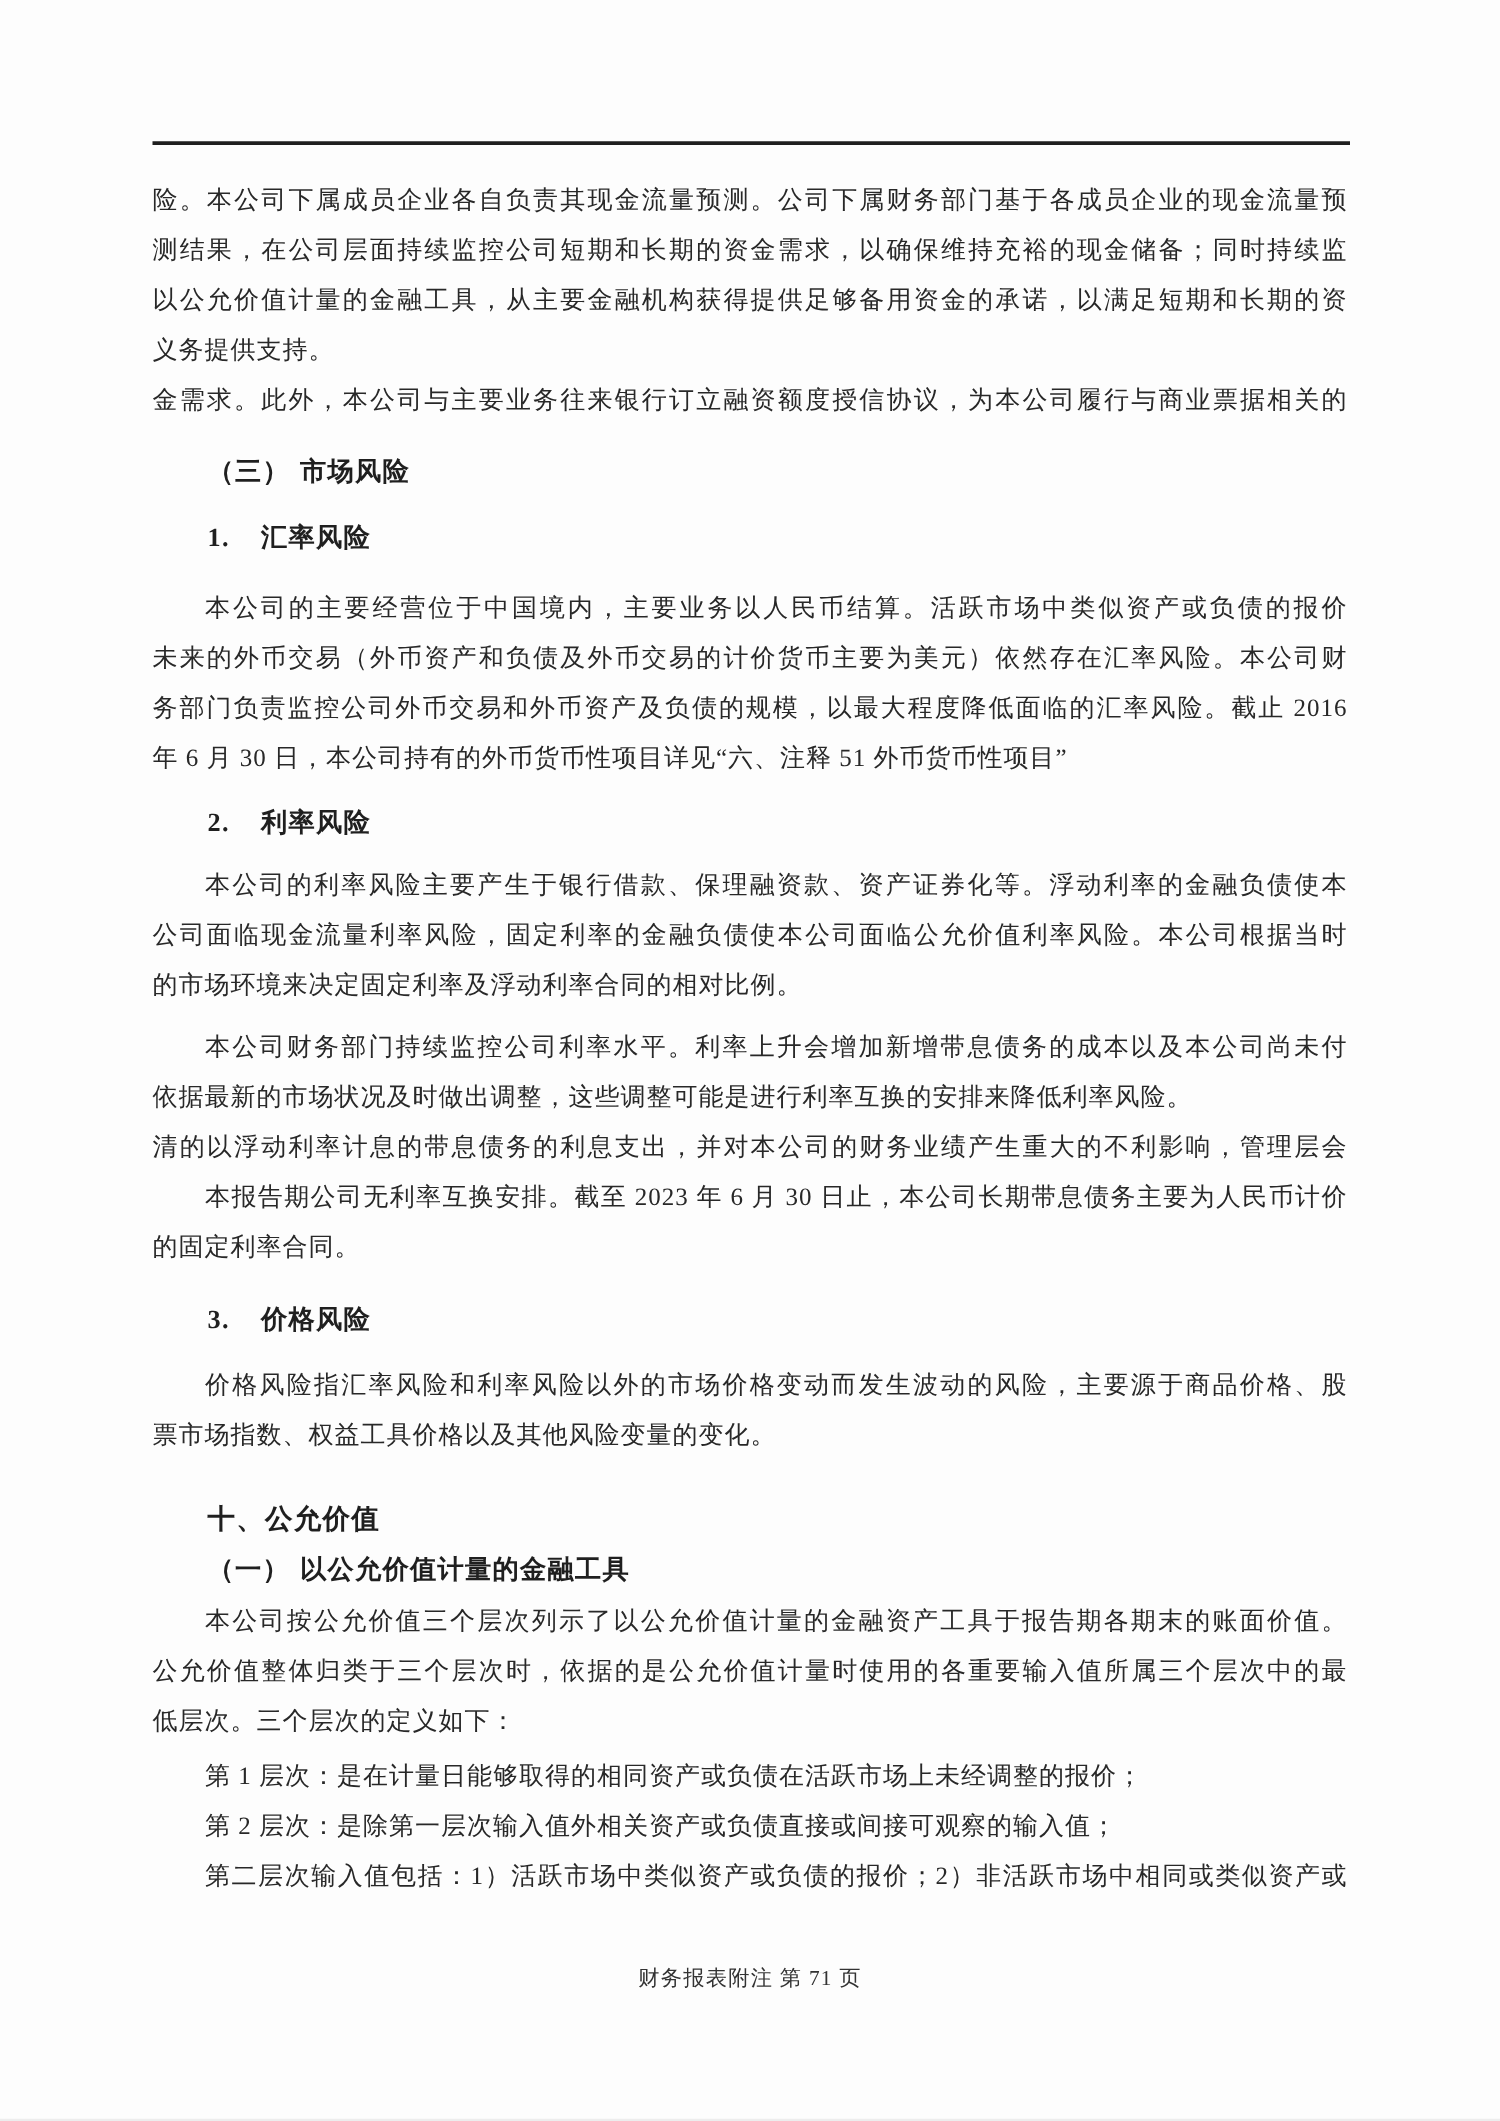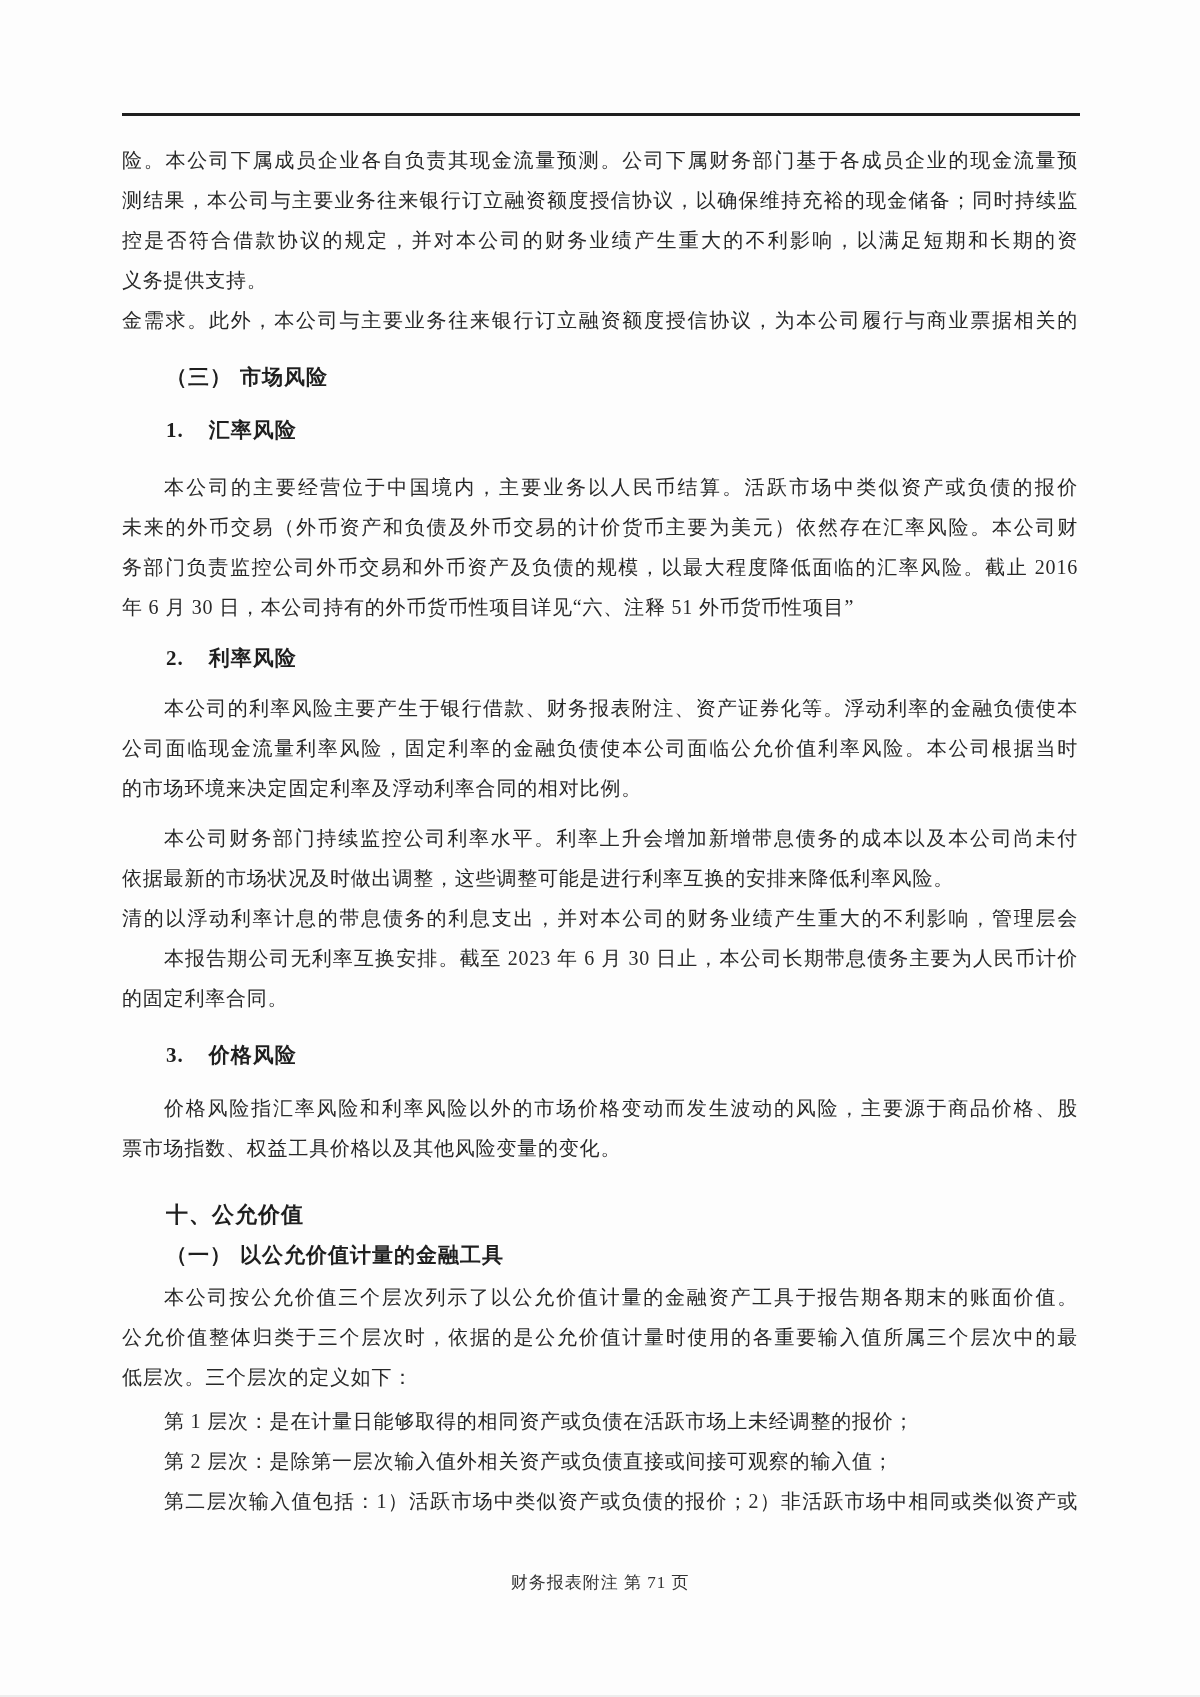--- a/index.html
+++ b/index.html
@@ -66,36 +66,36 @@
   }
 </style>
 </head>
 <body>
 
 <div class="page">
   <div class="header-rule"></div>
   <div id="content">
       <div class="para">
         <div class="line full">险。本公司下属成员企业各自负责其现金流量预测。公司下属财务部门基于各成员企业的现金流量预</div>
-        <div class="line full">测结果，本公司与主要业务往来银行订立融资额度授信协议，以确保维持充裕的现金储备；同时持续监</div>
-        <div class="line full">控是否符合借款协议的规定，并对本公司的财务业绩产生重大的不利影响，以满足短期和长期的资</div>
+        <div class="line full">测结果，在公司层面持续监控公司短期和长期的资金需求，以确保维持充裕的现金储备；同时持续监</div>
+        <div class="line full">以公允价值计量的金融工具，从主要金融机构获得提供足够备用资金的承诺，以满足短期和长期的资</div>
         <div class="line end">义务提供支持。</div>
         <div class="line full">金需求。此外，本公司与主要业务往来银行订立融资额度授信协议，为本公司履行与商业票据相关的</div>
       </div>
       <div class="h2"><span class="hnum">（三）</span><span class="hlabel">市场风险</span></div>
       <div class="h3"><span class="hnum">1.</span><span class="hlabel">汇率风险</span></div>
       <div class="para">
         <div class="line full indent">本公司的主要经营位于中国境内，主要业务以人民币结算。活跃市场中类似资产或负债的报价</div>
         <div class="line full">未来的外币交易（外币资产和负债及外币交易的计价货币主要为美元）依然存在汇率风险。本公司财</div>
         <div class="line full">务部门负责监控公司外币交易和外币资产及负债的规模，以最大程度降低面临的汇率风险。截止 2016</div>
         <div class="line end">年 6 月 30 日，本公司持有的外币货币性项目详见“六、注释 51 外币货币性项目”</div>
       </div>
       <div class="h3"><span class="hnum">2.</span><span class="hlabel">利率风险</span></div>
       <div class="para">
-        <div class="line full indent">本公司的利率风险主要产生于银行借款、财务报表附注、资产证券化等。浮动利率的金融负债使本</div>
+        <div class="line full indent">本公司的利率风险主要产生于银行借款、保理融资款、资产证券化等。浮动利率的金融负债使本</div>
         <div class="line full">公司面临现金流量利率风险，固定利率的金融负债使本公司面临公允价值利率风险。本公司根据当时</div>
         <div class="line end">的市场环境来决定固定利率及浮动利率合同的相对比例。</div>
       </div>
       <div class="para">
         <div class="line full indent">本公司财务部门持续监控公司利率水平。利率上升会增加新增带息债务的成本以及本公司尚未付</div>
         <div class="line end">依据最新的市场状况及时做出调整，这些调整可能是进行利率互换的安排来降低利率风险。</div>
         <div class="line full">清的以浮动利率计息的带息债务的利息支出，并对本公司的财务业绩产生重大的不利影响，管理层会</div>
       </div>
       <div class="para">
         <div class="line full indent">本报告期公司无利率互换安排。截至 2023 年 6 月 30 日止，本公司长期带息债务主要为人民币计价</div>

